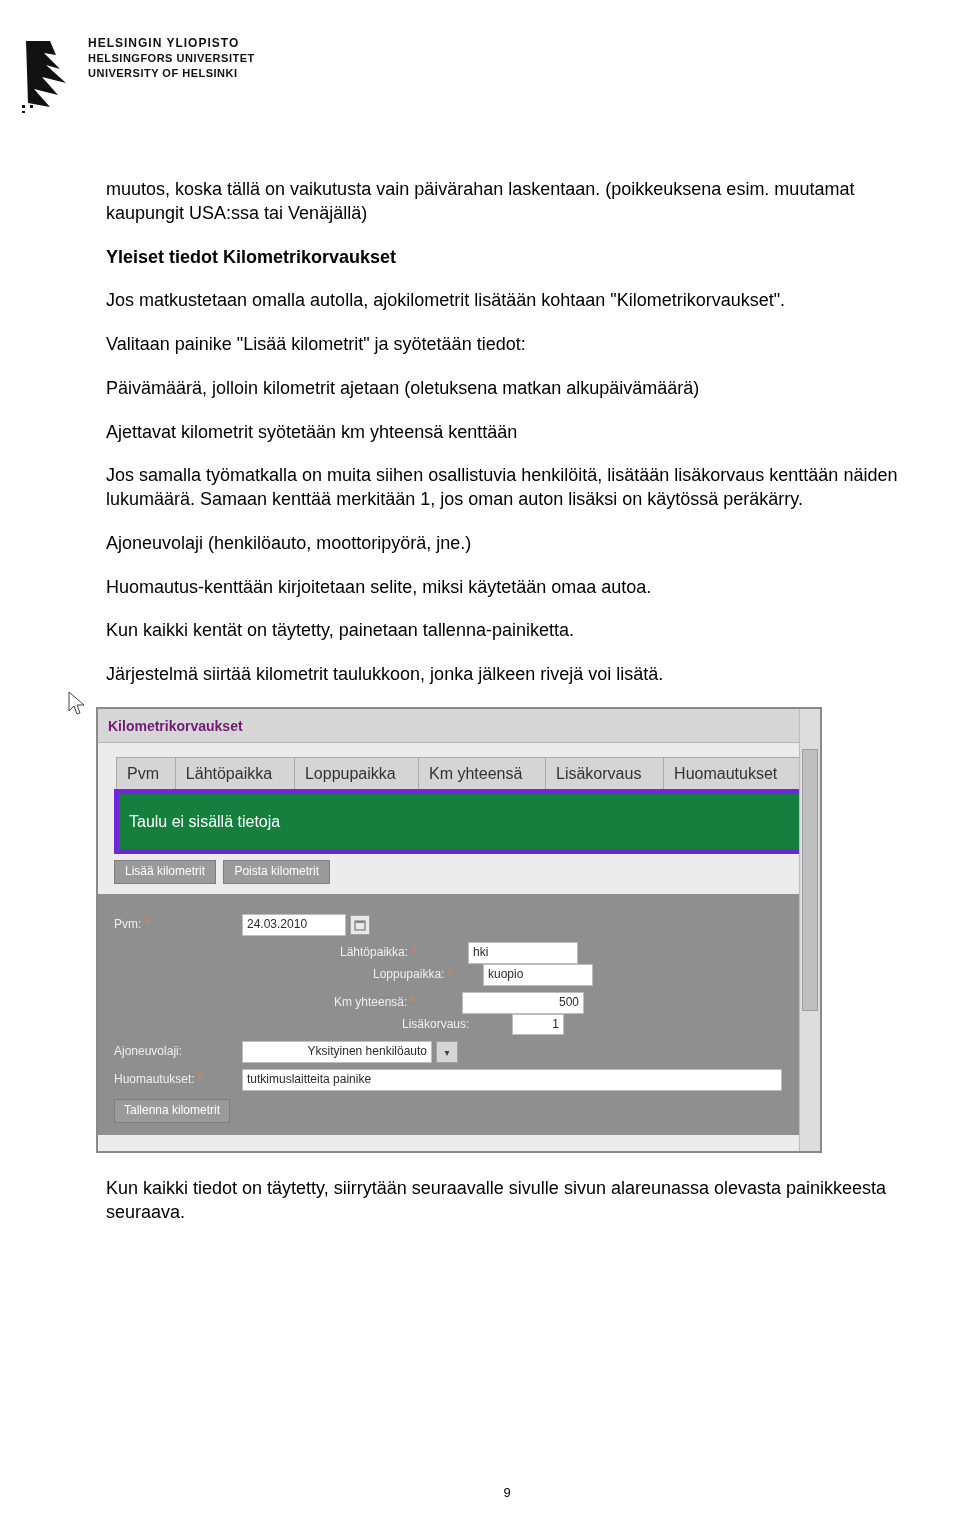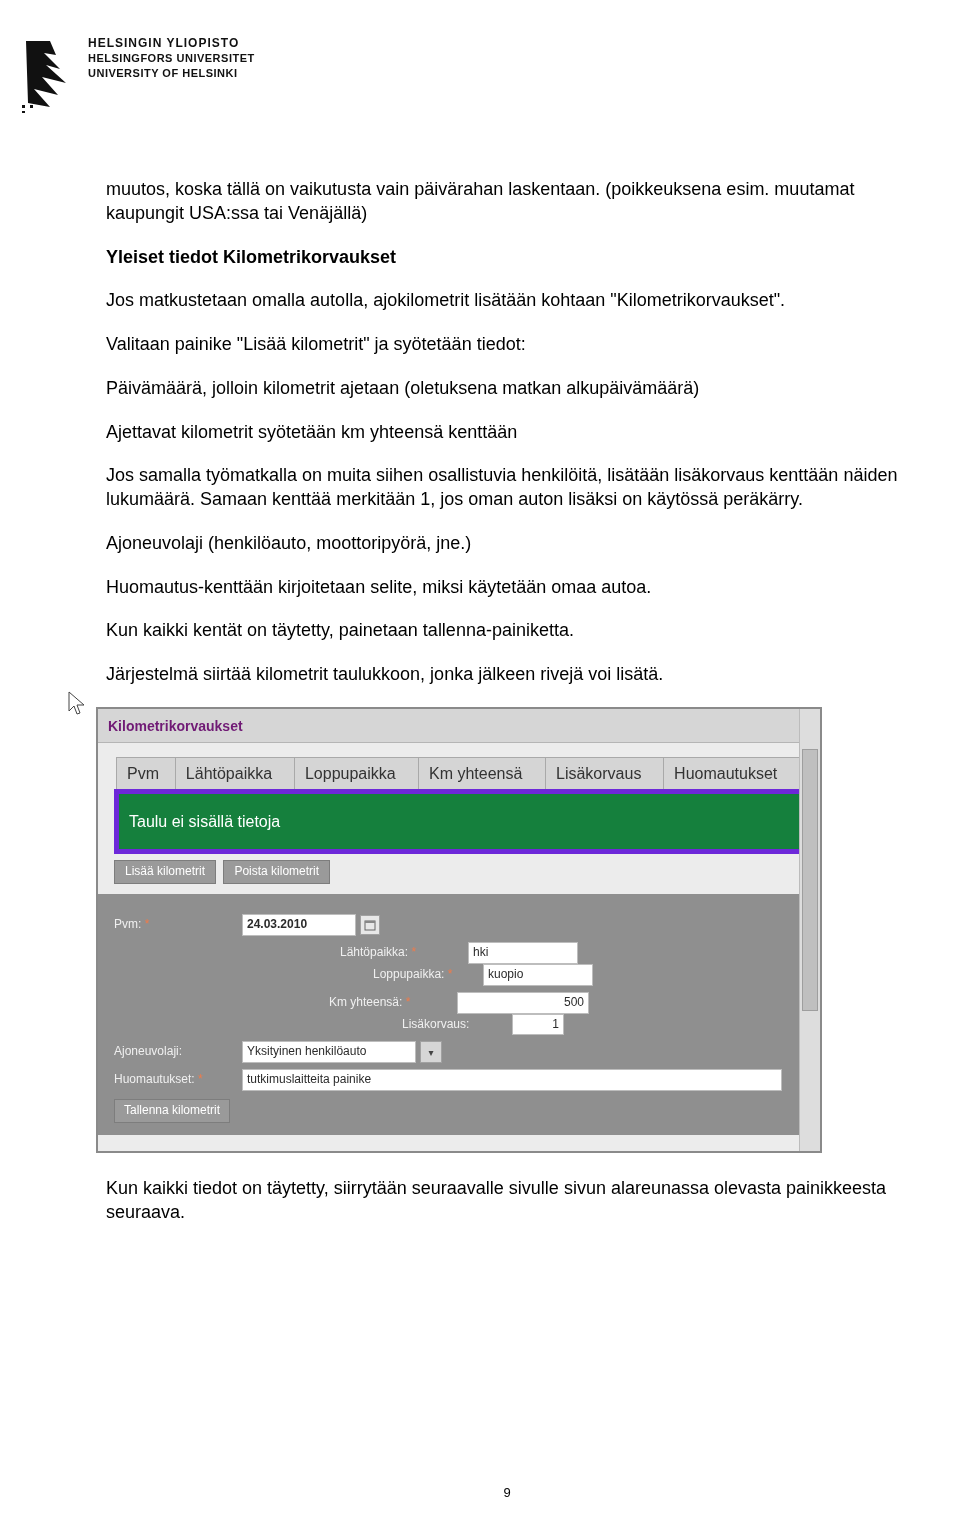--- a/index.html
+++ b/index.html
@@ -121,24 +121,24 @@
   }
   .dark-area .flabel { color: #f0f0f0; }
   .req { color: #f07b4a; }
   .finput {
     border: 1px solid #bdbdbd;
     background: #fff;
     padding: 2px 4px;
     font-size: 12px;
     box-sizing: border-box;
   }
-  .w-date { width: 114px; font-weight: bold; }
+  .w-date { width: 104px; }
   .w-short { width: 110px; }
-  .w-num   { width: 132px; text-align: right; }
-  .w-sel   { width: 174px; }
+  .w-num   { width: 122px; text-align: right; }
+  .w-sel   { width: 190px; text-align: right; }
   .w-wide  { width: 540px; }
   .w-tiny  { width: 52px; text-align: right; }
   .cal-icon {
     width: 18px; height:18px;
     border:1px solid #a1a1a1;
     background:#e8e8e8;
     margin-left:4px;
     display:flex;align-items:center;justify-content:center;
     font-size:10px;color:#555;
   }

